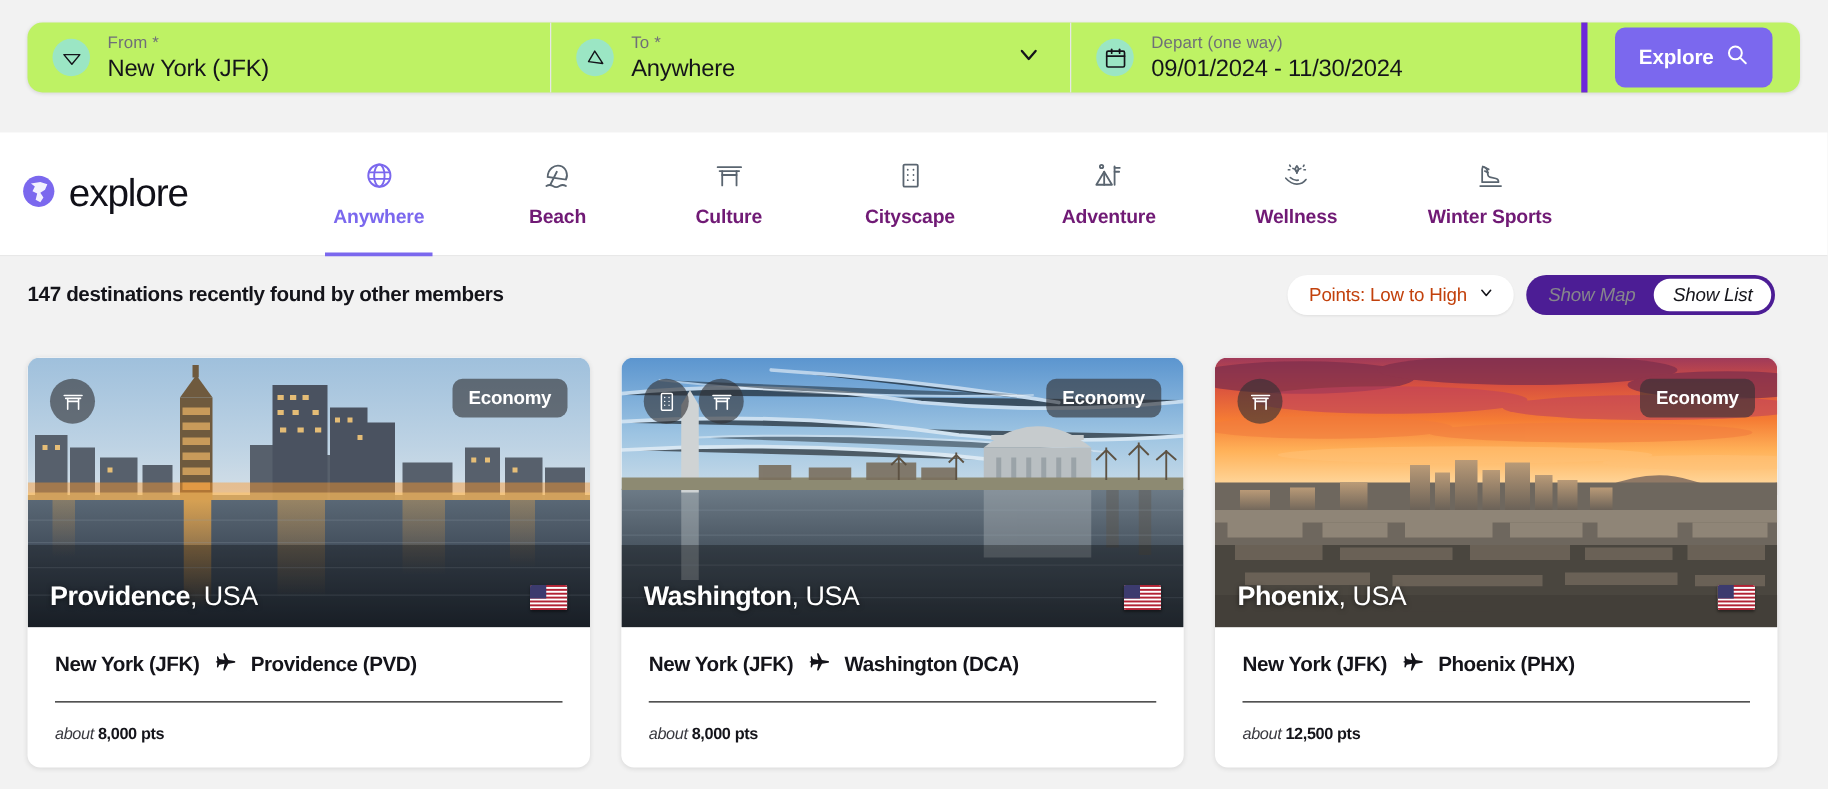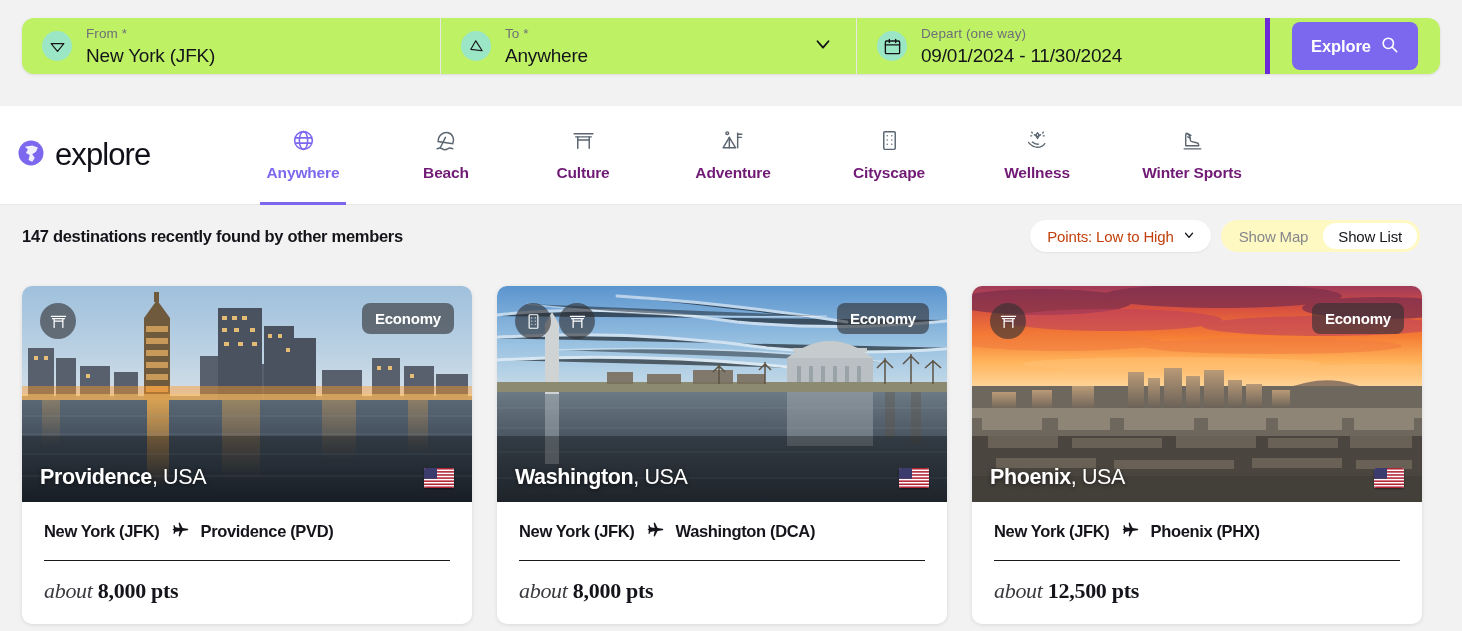--- a/index.html
+++ b/index.html
@@ -93,22 +93,22 @@
   }
   .sort-pill {
     height: 32px; background: #ffffff; border-radius: 16px;
     display: flex; align-items: center; gap: 8px;
     padding: 0 15px 0 17px;
     font-size: 15px; color: #c2410c; cursor: pointer;
     box-shadow: 0 1px 2px rgba(0,0,0,0.07);
     letter-spacing: -0.15px;
   }
   .seg-group {
-    height: 32px; background: #fef9c3; border-radius: 16px;
-    display: flex; align-items: center; padding: 3px;
+    height: 32px; background: #4c1d95; border-radius: 16px;
+    display: flex; align-items: center; padding: 3px; font-style: italic;
   }
   .seg {
     height: 26px; border-radius: 13px; padding: 0 15px;
     display: flex; align-items: center;
     font-size: 15px; color: #86868c; cursor: pointer; letter-spacing: -0.15px;
   }
   .seg.active { background: #ffffff; color: #14141a; font-weight: normal; }
 
   
   .cards {
@@ -151,21 +151,21 @@
     box-shadow: 0 1px 2px rgba(0,0,0,0.4);
   }
 
   .card-body { padding: 18px 22px 20px 22px; }
   .route {
     font-size: 16.5px; font-weight: bold; color: #14141a;
     display: flex; align-items: center; gap: 11px; letter-spacing: -0.35px;
     padding-bottom: 17px;
     border-bottom: 1px solid #1a1a1a;
   }
-  .pts { padding-top: 17px; font-size: 22px; color: #14141a; letter-spacing: -0.3px; font-family: Liberation Serif, serif; }
+  .pts { padding-top: 17px; font-size: 13px; color: #14141a; letter-spacing: -0.3px; }
   .pts .about { font-style: italic; font-weight: normal; color: #3a3a40; }
   .pts .amt { font-weight: bold; }
 </style>
 </head>
 <body>
 
 <div class="searchbar-wrap">
 
   <div class="sb-field from">
     <span class="sb-icon">
@@ -264,46 +264,46 @@
       <span>
         <svg width="25" height="25" viewBox="0 0 24 24" fill="none" stroke="#5a6570" stroke-width="1.4" stroke-linecap="round">
           <path d="M3 5.5 h18 M4.5 8.5 h15"></path>
           <path d="M6.5 8.5 v11 M17.5 8.5 v11"></path>
           <path d="M6.5 11.5 h11"></path>
         </svg>
       </span>
       <span class="tab-label">Culture</span>
     </div>
 
-    <div class="navtab" style="width:122px;margin-left:39px">
-      <span>
-        <svg width="25" height="25" viewBox="0 0 24 24" fill="none" stroke="#5a6570" stroke-width="1.4" stroke-linecap="round" stroke-linejoin="round">
-          <path d="M2 19 L8 9 L14 19 Z"></path>
-          <path d="M8 9 V19"></path>
-          <path d="M16 19 V5"></path>
-          <path d="M16 6 h4 M16 9 h3.5"></path>
-          <circle cx="6" cy="5" r="1.3"></circle>
-        </svg>
-      </span>
-      <span class="tab-label">Adventure</span>
-    </div>
-
     <div class="navtab" style="width:118px;margin-left:36px">
       <span>
         <svg width="25" height="25" viewBox="0 0 24 24" fill="none" stroke="#5a6570" stroke-width="1.4">
           <rect x="6.5" y="3.5" width="11" height="17" rx="1"></rect>
           <circle cx="9.8" cy="7.5" r="0.7" fill="#5a6570" stroke="none"></circle>
           <circle cx="14.2" cy="7.5" r="0.7" fill="#5a6570" stroke="none"></circle>
           <circle cx="9.8" cy="11.5" r="0.7" fill="#5a6570" stroke="none"></circle>
           <circle cx="14.2" cy="11.5" r="0.7" fill="#5a6570" stroke="none"></circle>
           <circle cx="9.8" cy="15.5" r="0.7" fill="#5a6570" stroke="none"></circle>
           <circle cx="14.2" cy="15.5" r="0.7" fill="#5a6570" stroke="none"></circle>
         </svg>
       </span>
       <span class="tab-label">Cityscape</span>
+    </div>
+
+    <div class="navtab" style="width:122px;margin-left:39px">
+      <span>
+        <svg width="25" height="25" viewBox="0 0 24 24" fill="none" stroke="#5a6570" stroke-width="1.4" stroke-linecap="round" stroke-linejoin="round">
+          <path d="M2 19 L8 9 L14 19 Z"></path>
+          <path d="M8 9 V19"></path>
+          <path d="M16 19 V5"></path>
+          <path d="M16 6 h4 M16 9 h3.5"></path>
+          <circle cx="6" cy="5" r="1.3"></circle>
+        </svg>
+      </span>
+      <span class="tab-label">Adventure</span>
     </div>
 
 
     <div class="navtab" style="width:110px;margin-left:34px">
       <span>
         <svg width="25" height="25" viewBox="0 0 24 24" fill="none" stroke="#5a6570" stroke-width="1.3" stroke-linecap="round" stroke-linejoin="round">
           <path d="M12 4.5 c1.6 1.6 1.6 3.6 0 5 c-1.6-1.4-1.6-3.4 0-5 Z"></path>
           <path d="M9 6.5 c2 0.6 3 2.2 3 3.6 M15 6.5 c-2 0.6-3 2.2-3 3.6"></path>
           <path d="M6.5 4 l0.5 0.9 M17.5 4 l-0.5 0.9 M5.5 7.5 h1 M17.5 7.5 h1"></path>
           <path d="M3.5 14 q4 4.5 8.5 4.5 q4.5 0 7-3.5"></path>

